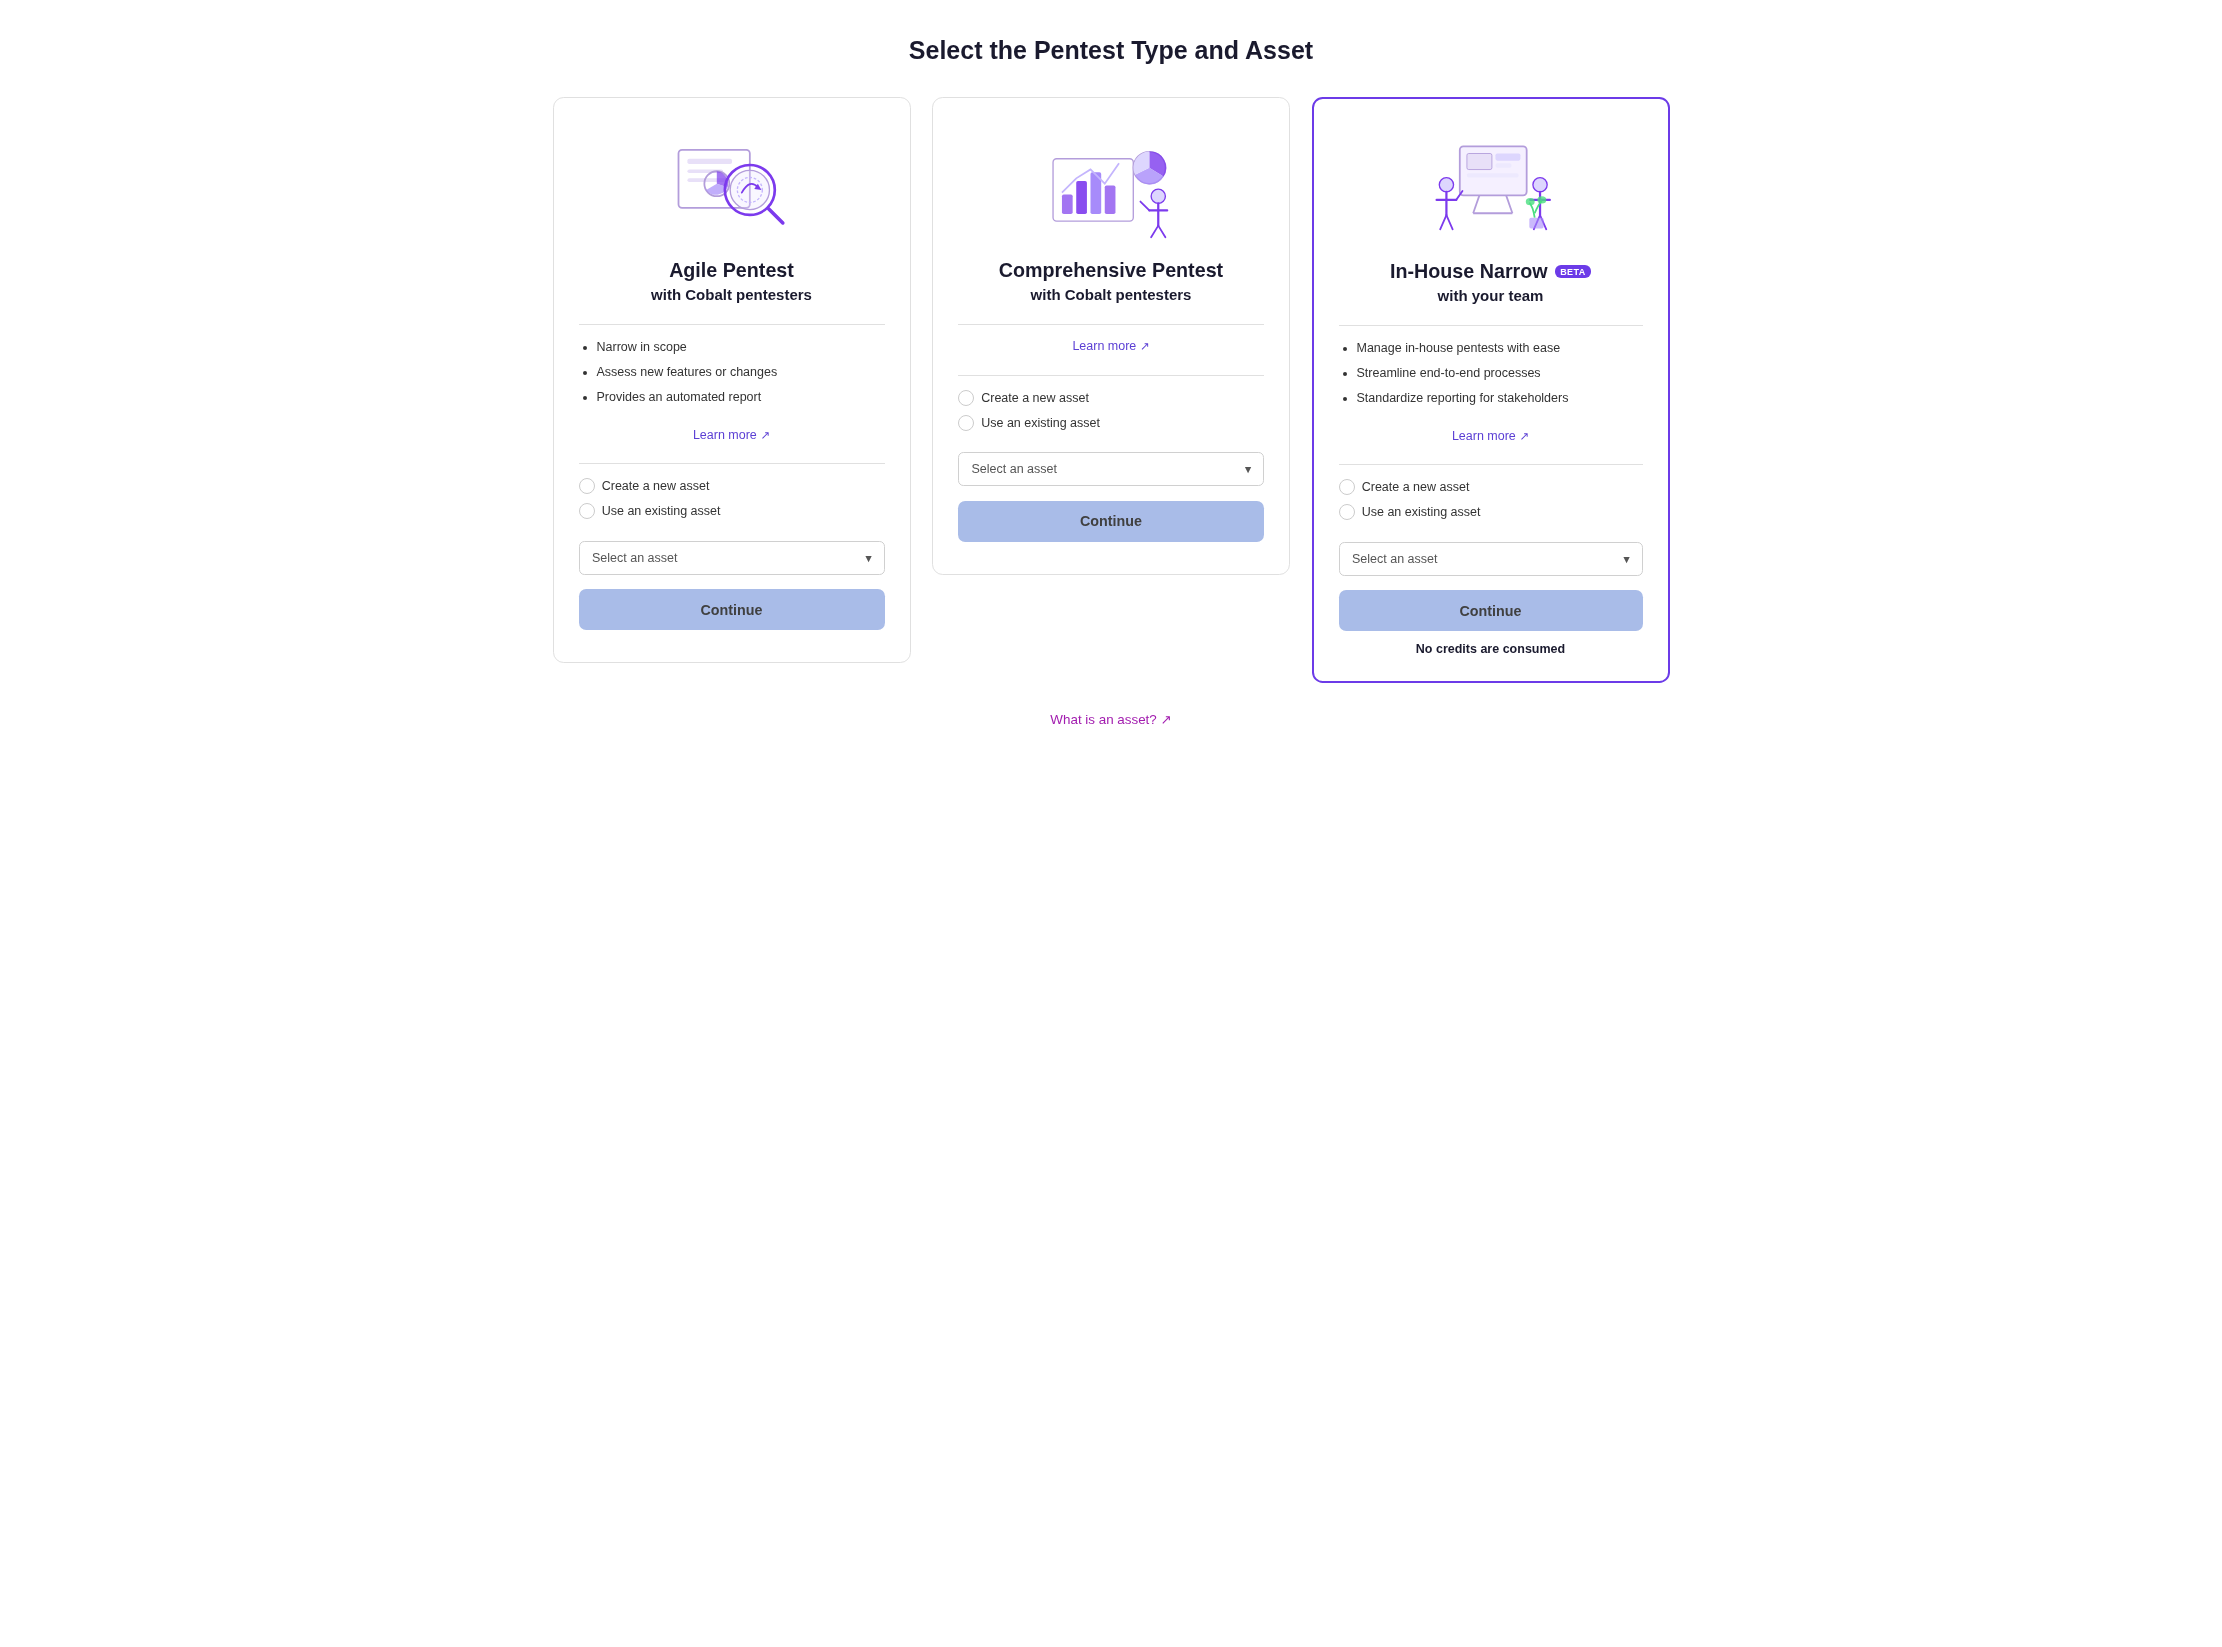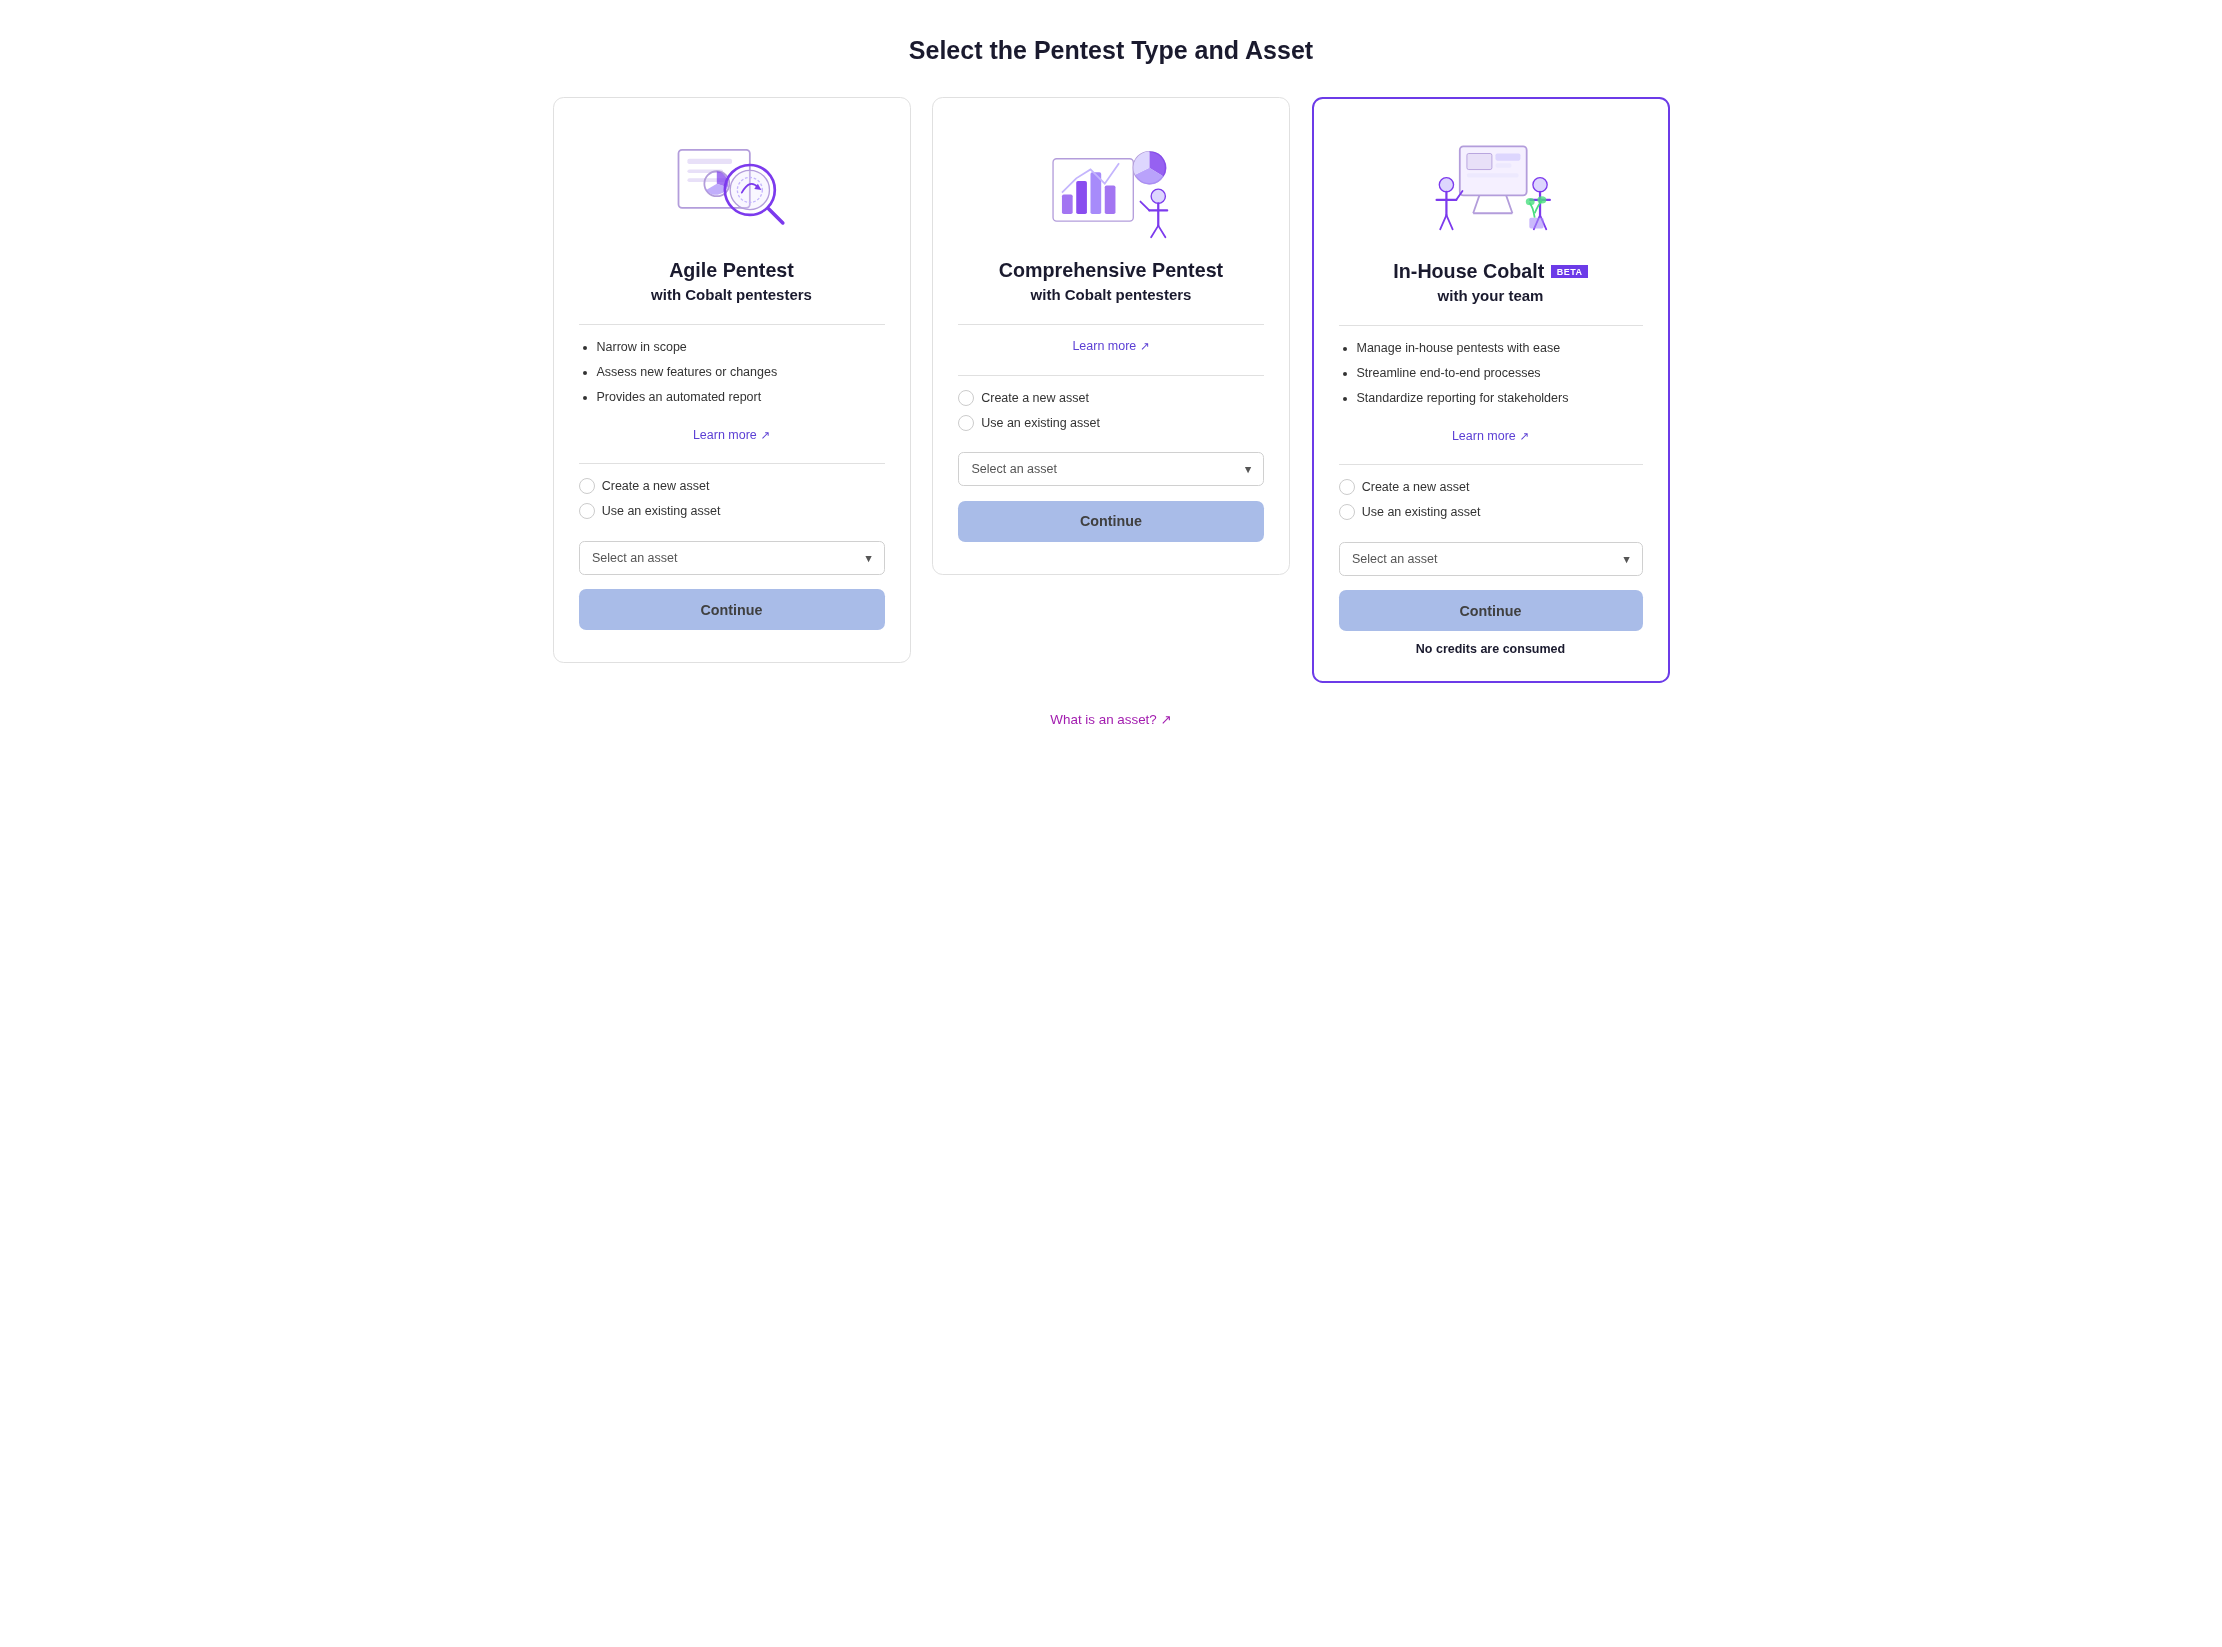--- a/index.html
+++ b/index.html
@@ -61,21 +61,21 @@
       font-weight: 800;
       color: #1a1a2e;
       text-align: center;
     }
     .beta-badge {
       background: #6c3be8;
       color: #fff;
       font-size: 9px;
       font-weight: 700;
       padding: 1.8px 5.4px;
-      border-radius: 0;
+      border-radius: 6px;
       letter-spacing: 0.4px;
     }
     .card-subtitle {
       font-size: 15px;
       font-weight: 700;
       color: #1a1a2e;
       margin-bottom: 14.3px;
       text-align: center;
     }
     .divider {
@@ -347,21 +347,21 @@
         <line x1="130" y1="92" x2="137" y2="108" stroke="#7c3aed" stroke-width="2" stroke-linecap="round"></line>
 
         <rect x="118" y="95" width="16" height="12" rx="2" fill="#a78bfa" opacity="0.6"></rect>
         <path d="M124 95 Q122 82 118 78" fill="none" stroke="#4ade80" stroke-width="2"></path>
         <path d="M124 90 Q128 80 132 76" fill="none" stroke="#4ade80" stroke-width="2"></path>
         <ellipse cx="119" cy="77" rx="5" ry="4" fill="#4ade80" opacity="0.8"></ellipse>
         <ellipse cx="132" cy="75" rx="5" ry="4" fill="#4ade80" opacity="0.8"></ellipse>
       </svg>
     </div>
     <div class="card-title-row">
-      <span class="card-title">In-House Cobalt</span>
+      <span class="card-title">In-House Narrow</span>
       <span class="beta-badge">BETA</span>
     </div>
     <div class="card-subtitle">with your team</div>
     <div class="divider"></div>
     <ul class="features-list">
       <li>Manage in-house pentests with ease</li>
       <li>Streamline end-to-end processes</li>
       <li>Standardize reporting for stakeholders</li>
     </ul>
     <a class="learn-more-link">

